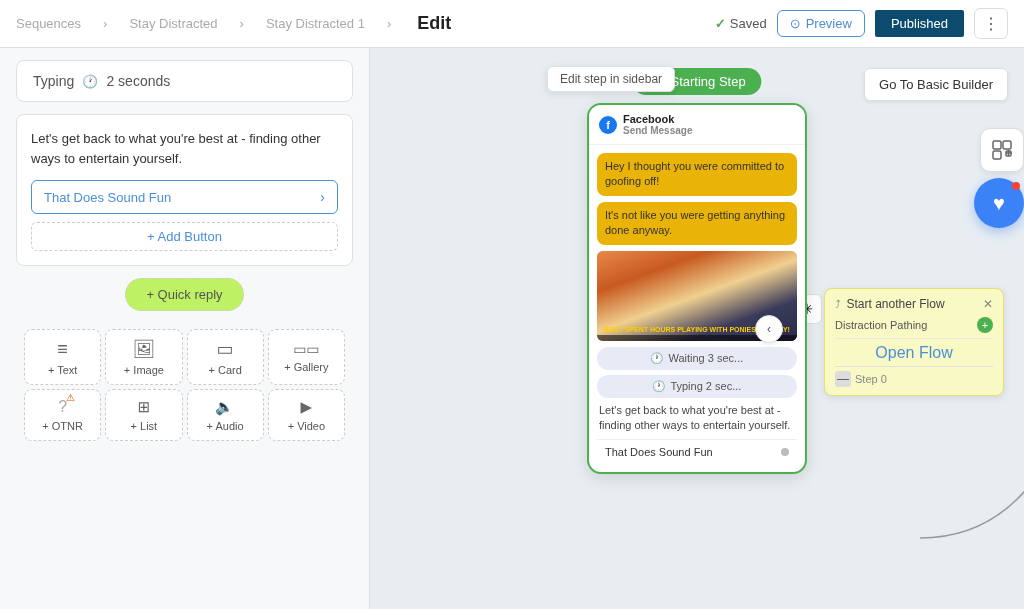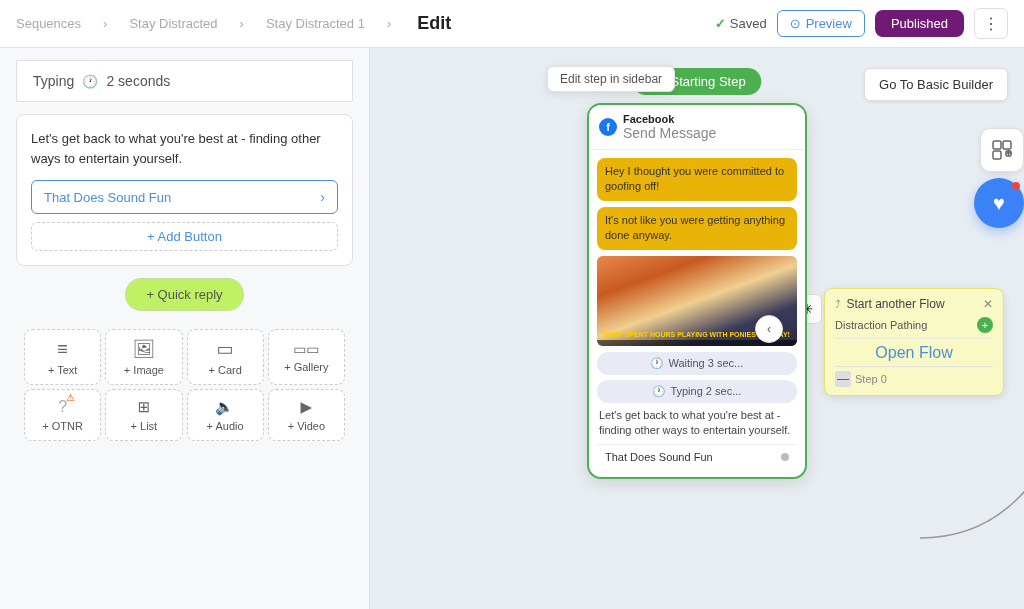--- a/index.html
+++ b/index.html
@@ -16,35 +16,35 @@
     .breadcrumb .edit-label { font-size: 18px; font-weight: 600; color: #222; margin-left: 4px; }
     .header-actions { display: flex; align-items: center; gap: 10px; }
     .saved-badge { display: flex; align-items: center; gap: 4px; font-size: 13px; color: #555; }
     .checkmark { color: #4caf50; font-weight: bold; }
     .preview-btn {
       display: flex; align-items: center; gap: 5px;
       border: 1.5px solid #4a90d9; border-radius: 6px; padding: 5px 12px;
       font-size: 13px; color: #4a90d9; background: #fff; cursor: pointer;
     }
     .published-btn {
-      background: #701a75; color: #fff; border: none; border-radius: 8px;
+      background: #0c4a6e; color: #fff; border: none; border-radius: 2px;
       padding: 6px 16px; font-size: 13px; font-weight: 500; cursor: pointer;
     }
     .dots-btn { background: none; border: 1px solid #ddd; border-radius: 6px; padding: 5px 8px; cursor: pointer; font-size: 16px; color: #555; }
 
     
     .main { display: flex; height: calc(609px - 48px); }
 
     
     .sidebar {
       width: 370px; background: #f7f8fa; border-right: 1px solid #e0e0e0;
       padding: 12px 16px; overflow-y: auto; flex-shrink: 0;
     }
     .typing-box {
-      background: #fff; border: 1px solid #e0e0e0; border-radius: 1px;
+      background: #fff; border: 1px solid #e0e0e0; border-radius: 8px;
       padding: 12px 16px; display: flex; align-items: center; gap: 8px;
       font-size: 14px; color: #555; margin-bottom: 12px;
     }
     .typing-icon { font-size: 13px; color: #888; }
     .message-card {
       background: #fff; border: 1px solid #e0e0e0; border-radius: 8px;
       padding: 14px; margin-bottom: 12px;
     }
     .message-text { font-size: 13px; color: #333; line-height: 1.5; margin-bottom: 12px; }
     .button-item {
@@ -101,21 +101,21 @@
       width: 220px; font-size: 12px; overflow: hidden; box-shadow: 0 4px 16px rgba(0,0,0,0.12);
       z-index: 4;
     }
     .phone-header {
       background: #fff; padding: 8px 10px; display: flex; align-items: center; gap: 6px;
       border-bottom: 1px solid #f0f0f0;
     }
     .fb-icon { width: 18px; height: 18px; background: #1877f2; border-radius: 50%; display: flex; align-items: center; justify-content: center; color: #fff; font-size: 11px; font-weight: bold; }
     .phone-header-text { font-size: 11px; }
     .phone-header-text .platform { font-weight: 600; color: #222; font-size: 11px; }
-    .phone-header-text .action { color: #888; font-size: 14px; }
+    .phone-header-text .action { color: #888; font-size: 10px; font-weight: bold; }
     .phone-body { padding: 8px; }
     .chat-bubble {
       background: #eab308; border-radius: 8px; padding: 6px 8px;
       font-size: 11px; color: #333; margin-bottom: 6px; line-height: 1.4;
     }
     .gif-placeholder {
       width: 100%; height: 90px; border-radius: 6px; overflow: hidden;
       background: linear-gradient(135deg, #f6b26b 0%, #e67c26 30%, #fff3e0 60%, #4a4a6a 100%);
       margin-bottom: 6px; position: relative; display: flex; align-items: flex-end;
     }

